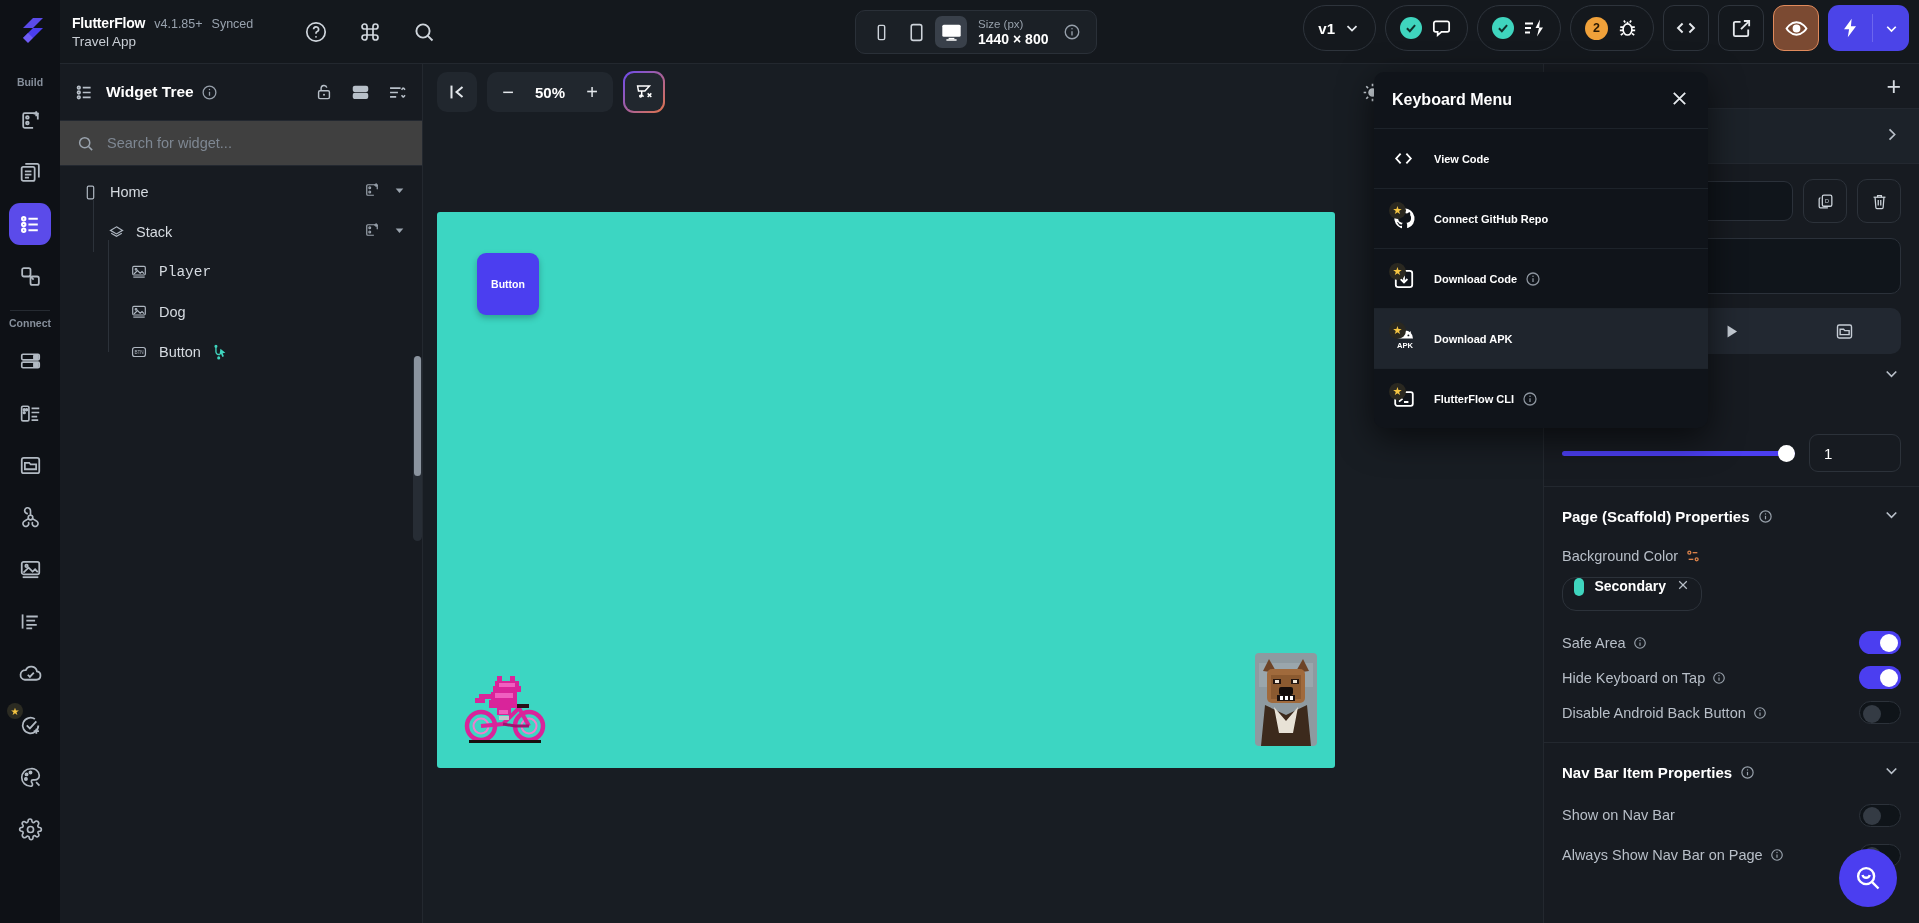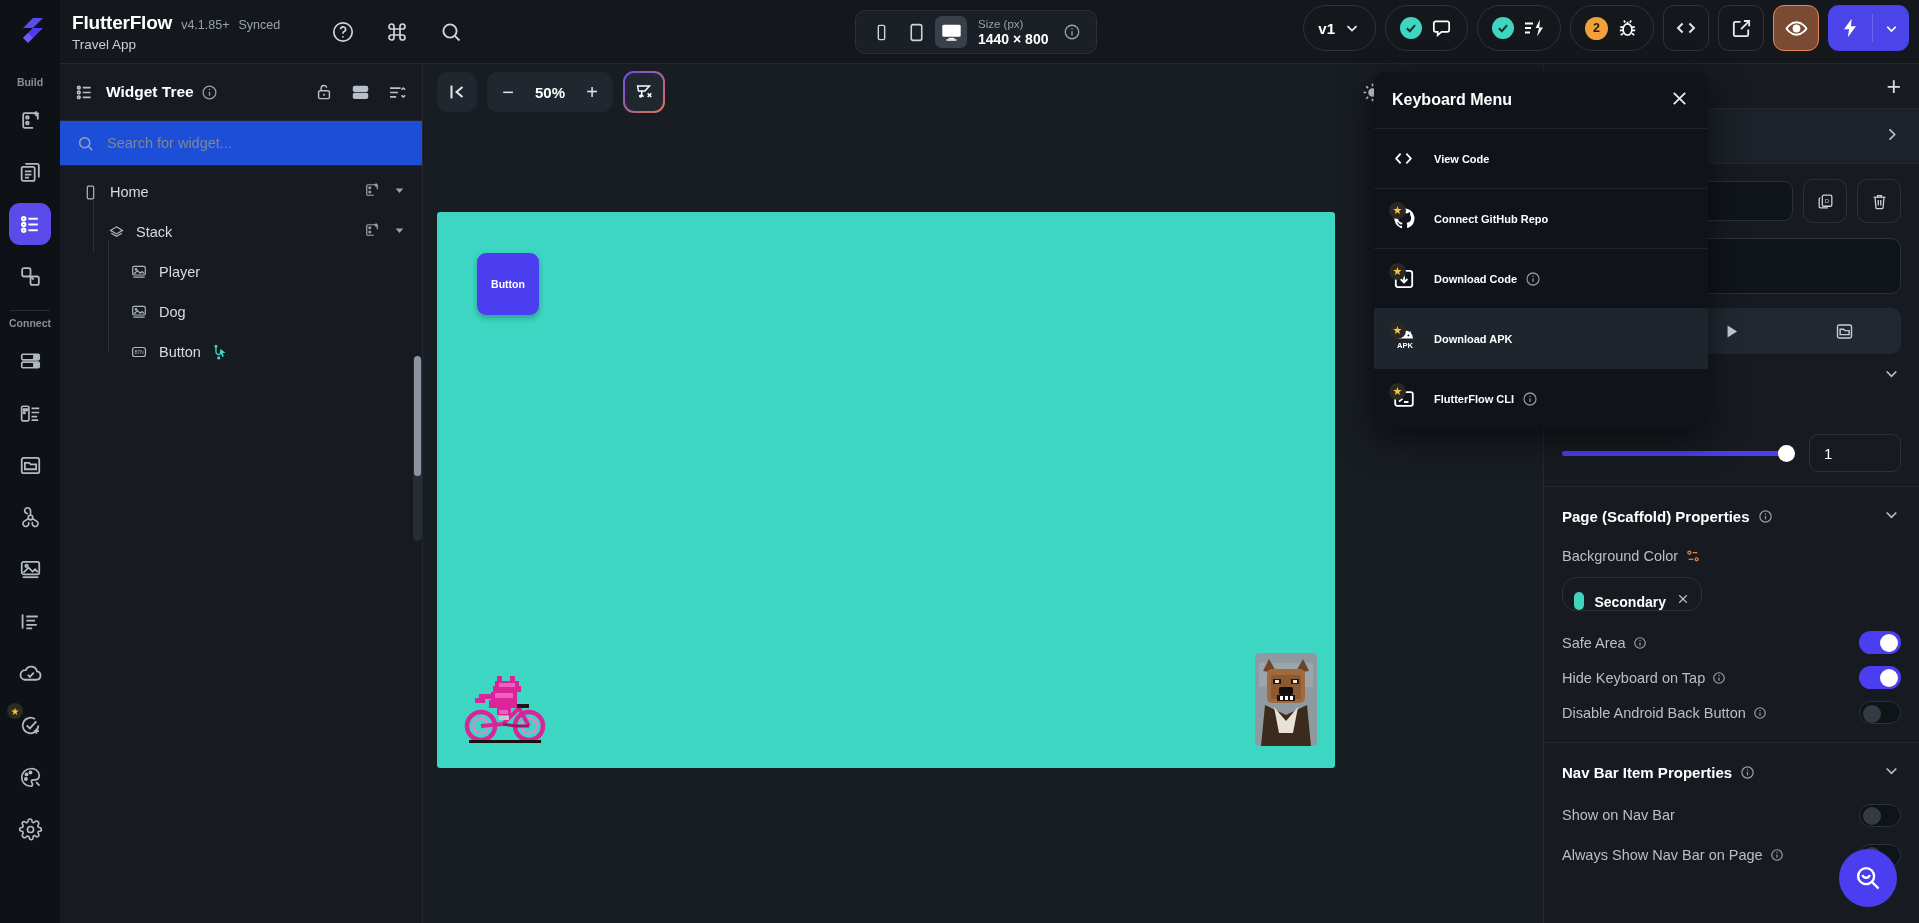--- a/index.html
+++ b/index.html
@@ -19,21 +19,21 @@
     display:flex; align-items:center;
     border-bottom:1px solid #23282f;
     z-index:30;
   }
   #logo-cell {
     width:60px; height:64px; display:flex; align-items:center; justify-content:center;
     background:#0e1116;
   }
   .brandblock { margin-left:12px; display:flex; flex-direction:column; justify-content:center; height:64px; }
   .brandrow1 { display:flex; align-items:baseline; gap:9px; }
-  .brandname { font-size:19px; font-weight:bold; color:#ffffff; letter-spacing:-0.2px; }
+  .brandname { font-size:14px; font-weight:bold; color:#ffffff; letter-spacing:-0.2px; }
   .brandver { font-size:12.5px; color:#98a2ae; }
   .brandsync { font-size:12.5px; color:#98a2ae; }
   .brandapp { font-size:13.5px; color:#c8cdd4; margin-top:3px; }
 
   .tb-icon {
     width:30px; height:30px; display:flex; align-items:center; justify-content:center;
     color:#cfd5dc; cursor:pointer;
   }
   #tb-left-icons { display:flex; align-items:center; gap:24px; margin-left:48px; }
 
@@ -107,21 +107,21 @@
     position:absolute; left:60px; top:64px; width:363px; height:859px;
     background:#171b21; border-right:1px solid #23282f;
     z-index:15;
   }
   #tree-head { height:56px; display:flex; align-items:center; padding:0 14px; }
   #tree-head .t-title { font-size:15.5px; font-weight:bold; color:#fff; margin:0 7px 0 11px; }
   .th-icon { color:#b8c0c9; display:flex; align-items:center; cursor:pointer; }
   #tree-head-right { margin-left:auto; display:flex; align-items:center; gap:16px; }
 
   #tree-search {
-    height:46px; background:#1d4ed8; display:flex; align-items:center;
+    height:46px; background:#404040; display:flex; align-items:center;
     padding:0 16px; gap:12px; border-top:1px solid #232830; border-bottom:1px solid #232830;
   }
   #tree-search input {
     flex:1; background:transparent; border:none; outline:none;
     color:#dfe3e8; font-size:14.5px; font-family:"Liberation Sans", sans-serif;
   }
   #tree-search input::placeholder { color:#7e8792; }
 
   .tnode { height:40px; display:flex; align-items:center; cursor:pointer; position:relative; }
   .tnode .tlabel { font-size:14.5px; color:#d6dbe1; margin-left:11px; }
@@ -233,21 +233,21 @@
     display:flex; align-items:center; padding:0 14px; font-size:15px; color:#fff;
   }
 
   .divline { height:1px; background:#23282f; margin:6px 0; }
   .sec-head { height:46px; display:flex; align-items:center; padding:0 18px; gap:8px; }
   .sec-head .chev { margin-left:auto; color:#b9c0c9; }
 
   #bg-color-row { height:34px; display:flex; align-items:center; padding:0 18px; gap:7px; }
   #bg-chip {
     margin:4px 18px 0; width:140px; height:34px; border:1px solid #2c323a; border-radius:14px;
-    display:flex; align-items:flex-end; gap:10px; padding:0 11px; cursor:pointer;
+    display:flex; align-items:flex-start; gap:10px; padding:0 11px; cursor:pointer;
   }
   #bg-chip .sw { width:18px; height:18px; border-radius:5px; background:#3fd5be; }
   #bg-chip .nm { font-size:14px; font-weight:bold; color:#fff; }
   #bg-chip .xx { margin-left:auto; color:#b8bfc8; }
 
   .toggle-row { height:35px; display:flex; align-items:center; padding:0 18px; gap:7px; }
   .toggle-row .tlbl { font-size:14.5px; color:#b8bfc8; }
   .tg { margin-left:auto; width:42px; height:23px; border-radius:12px; position:relative; cursor:pointer; }
   .tg.on { background:#4b3ef0; }
   .tg.off { background:#0f1419; border:1px solid #2c323a; }
@@ -666,21 +666,21 @@
         </svg>
       </span>
       <span>
         <svg width="13" height="13" viewBox="0 0 24 24" fill="currentColor">
             <path d="M5 8.5 L19 8.5 L12 16.5 Z"></path>
           </svg>
       </span>
     </span>
   </div>
 
-  <div class="tnode" style="padding-left:70px;">
+  <div class="tnode" style="padding-left:70px;font-family:Liberation Mono, monospace;">
     <span class="guide" style="left:48px; top:-12px; height:52px;"></span>
     <span class="ticon">
       <svg width="18" height="18" viewBox="0 0 24 24" fill="none" stroke="currentColor" stroke-width="1.6">
         <rect x="3.6" y="4.6" width="16.8" height="11.4" rx="1.6"></rect>
         <circle cx="8" cy="8.4" r="1.1"></circle>
           <path d="M5.2 14.6 L10 10 L13.6 13.6 L16 11.4 L18.8 14.2"></path>
         <path d="M4.4 18.8h15.2"></path>
       </svg>
     </span>
     <span class="tlabel">Player</span>

